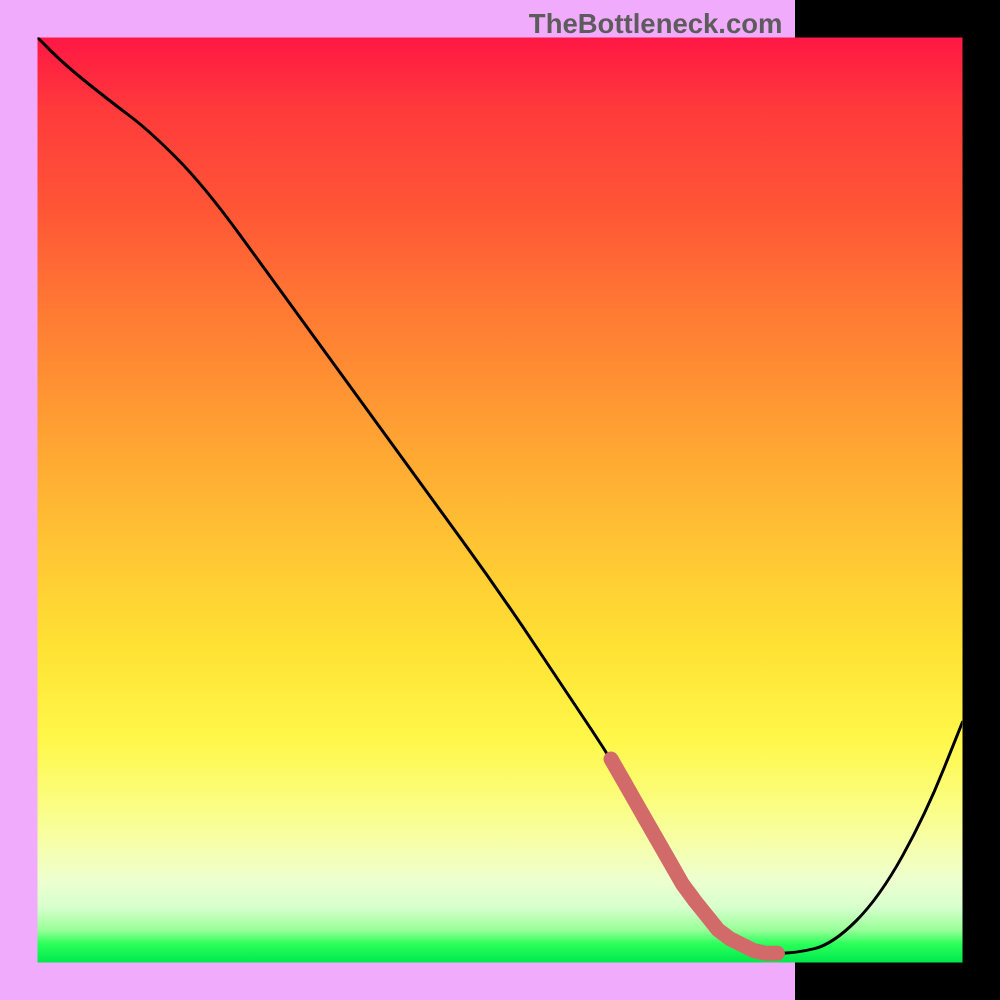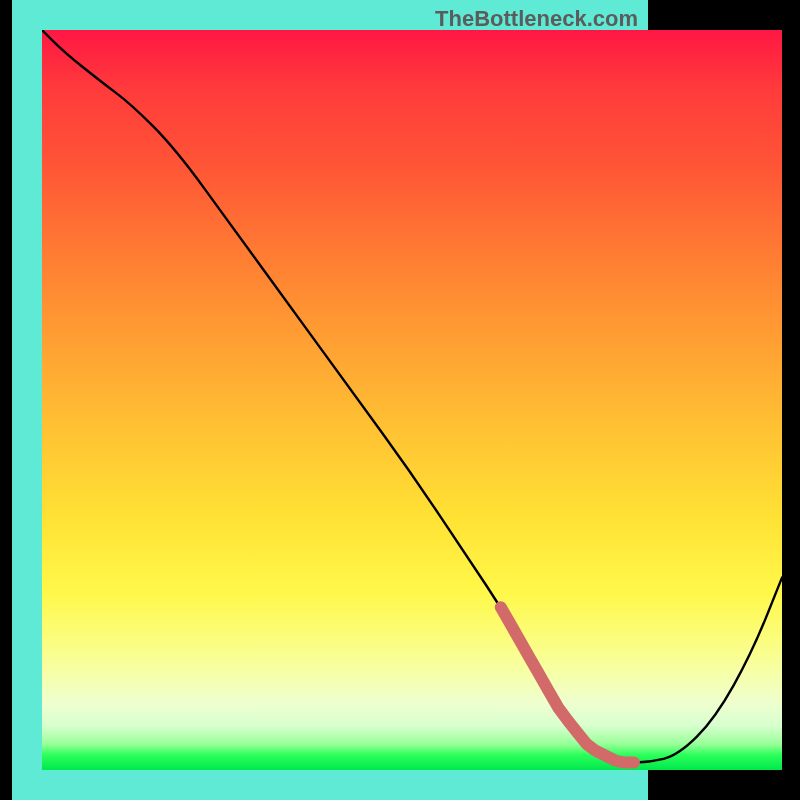--- a/index.html
+++ b/index.html
@@ -1,22 +1,21 @@
 <!DOCTYPE html>
 <html><head>
 <meta charset="utf-8">
 <style>
   * { margin: 0; padding: 0; box-sizing: border-box; }
   html, body { width: 800px; height: 800px; overflow: hidden; background: #000; }
   .frame {
     position: relative;
     width: 636px;
     height: 800px;
-    background: #5eead4;
-    margin-left: 12px;
+    background: #f0abfc;
   }
   .watermark {
     position: absolute;
     top: 6px;
     right: 10px;
     font-family: Arial, Helvetica, sans-serif;
     font-size: 22px;
     font-weight: bold;
     color: #5c5c5c;
     z-index: 10;

